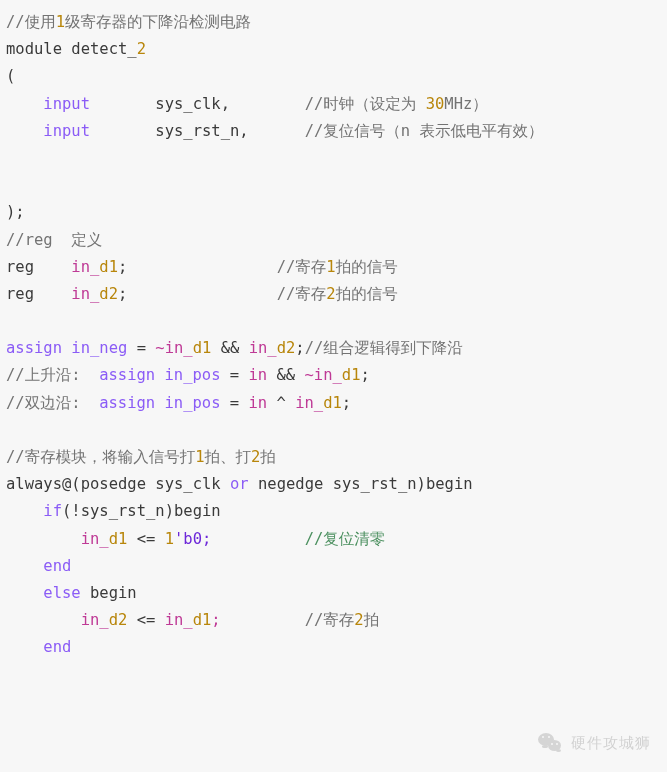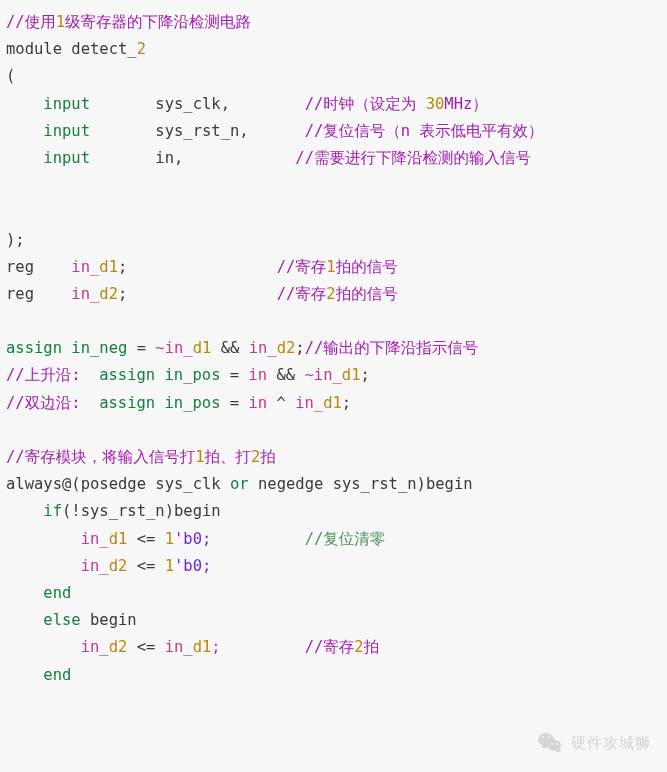--- a/index.html
+++ b/index.html
@@ -27,24 +27,24 @@
   .code-line {
     height: 27.2px;
     line-height: 27.2px;
     font-size: 15.5px;
     white-space: pre;
     letter-spacing: 0px;
     color: #3a3a3a;
   }
   .tok { white-space: pre; }
   .t-plain   { color: #3a3a3a; }
-  .t-key     { color: #15803d; }
+  .t-key     { color: #8b5cf6; }
   .t-ident   { color: #bf3a96; }
   .t-num     { color: #b8860b; }
-  .t-comment { color: #a21caf; margin-top: 28px; }
+  .t-comment { color: #737373; margin-top: 28px; }
   .t-comment-green { color: #4a8f5e; }
   .t-string  { color: #6d28d9; }
 
   
   #watermark {
     position: absolute;
     right: 16px;
     bottom: 18px;
     display: flex;
     align-items: center;
@@ -94,36 +94,35 @@
 </style>
 </head>
 <body>
 
 <div id="code-listing">
     <div class="code-line"><span class="tok t-comment">//使用</span><span class="tok t-num">1</span><span class="tok t-comment">级寄存器的下降沿检测电路</span></div>
     <div class="code-line"><span class="tok t-plain">module detect_</span><span class="tok t-num">2</span></div>
     <div class="code-line"><span class="tok t-plain">(</span></div>
     <div class="code-line"><span class="tok t-plain">    </span><span class="tok t-key">input</span><span class="tok t-plain">       sys_clk,</span><span class="tok t-plain">        </span><span class="tok t-comment">//时钟（设定为 </span><span class="tok t-num">30</span><span class="tok t-comment">MHz）</span></div>
     <div class="code-line"><span class="tok t-plain">    </span><span class="tok t-key">input</span><span class="tok t-plain">       sys_rst_n,</span><span class="tok t-plain">      </span><span class="tok t-comment">//复位信号（n 表示低电平有效）</span></div>
-    <div class="code-line"><span class="tok t-plain">    </span><span class="tok t-key">input</span><span class="tok t-plain">       in,</span><span class="tok t-plain">            </span><span class="tok t-comment">//需要进行下降沿检测的输入信号</span></div>
     <div class="code-line"><span class="tok t-plain"></span></div>
     <div class="code-line"><span class="tok t-plain"></span></div>
     <div class="code-line"><span class="tok t-plain">);</span></div>
+    <div class="code-line"><span class="tok t-comment">//reg  定义</span></div>
     <div class="code-line"><span class="tok t-plain">reg</span><span class="tok t-plain">    </span><span class="tok t-ident">in_</span><span class="tok t-num">d1</span><span class="tok t-plain">;</span><span class="tok t-plain">                </span><span class="tok t-comment">//寄存</span><span class="tok t-num">1</span><span class="tok t-comment">拍的信号</span></div>
     <div class="code-line"><span class="tok t-plain">reg</span><span class="tok t-plain">    </span><span class="tok t-ident">in_</span><span class="tok t-num">d2</span><span class="tok t-plain">;</span><span class="tok t-plain">                </span><span class="tok t-comment">//寄存</span><span class="tok t-num">2</span><span class="tok t-comment">拍的信号</span></div>
     <div class="code-line"><span class="tok t-plain"></span></div>
-    <div class="code-line"><span class="tok t-key">assign in_neg</span><span class="tok t-plain"> = </span><span class="tok t-ident">~in_</span><span class="tok t-num">d1</span><span class="tok t-plain"> &amp;&amp; </span><span class="tok t-ident">in_</span><span class="tok t-num">d2</span><span class="tok t-plain">;</span><span class="tok t-comment">//输出的下降沿指示信号</span></div>
+    <div class="code-line"><span class="tok t-key">assign in_neg</span><span class="tok t-plain"> = </span><span class="tok t-ident">~in_</span><span class="tok t-num">d1</span><span class="tok t-plain"> &amp;&amp; </span><span class="tok t-ident">in_</span><span class="tok t-num">d2</span><span class="tok t-plain">;</span><span class="tok t-comment">//组合逻辑得到下降沿</span></div>
     <div class="code-line"><span class="tok t-comment">//上升沿:</span><span class="tok t-plain">  </span><span class="tok t-key">assign in_pos</span><span class="tok t-plain"> = </span><span class="tok t-ident">in</span><span class="tok t-plain"> &amp;&amp; </span><span class="tok t-ident">~in_</span><span class="tok t-num">d1</span><span class="tok t-plain">;</span></div>
     <div class="code-line"><span class="tok t-comment">//双边沿:</span><span class="tok t-plain">  </span><span class="tok t-key">assign in_pos</span><span class="tok t-plain"> = </span><span class="tok t-ident">in</span><span class="tok t-plain"> ^ </span><span class="tok t-ident">in_</span><span class="tok t-num">d1</span><span class="tok t-plain">;</span></div>
     <div class="code-line"><span class="tok t-plain"></span></div>
     <div class="code-line"><span class="tok t-comment">//寄存模块，将输入信号打</span><span class="tok t-num">1</span><span class="tok t-comment">拍、打</span><span class="tok t-num">2</span><span class="tok t-comment">拍</span></div>
     <div class="code-line"><span class="tok t-plain">always@(posedge sys_clk </span><span class="tok t-key">or</span><span class="tok t-plain"> negedge sys_rst_n)begin</span></div>
     <div class="code-line"><span class="tok t-plain">    </span><span class="tok t-key">if</span><span class="tok t-plain">(!sys_rst_n)begin</span></div>
     <div class="code-line"><span class="tok t-plain">        </span><span class="tok t-ident">in_</span><span class="tok t-num">d1</span><span class="tok t-plain"> &lt;= </span><span class="tok t-num">1</span><span class="tok t-string">'b0;</span><span class="tok t-plain">          </span><span class="tok t-comment-green">//复位清零</span></div>
-    <div class="code-line"><span class="tok t-plain">        </span><span class="tok t-ident">in_</span><span class="tok t-num">d2</span><span class="tok t-plain"> &lt;= </span><span class="tok t-num">1</span><span class="tok t-string">'b0;</span></div>
     <div class="code-line"><span class="tok t-plain">    </span><span class="tok t-key">end</span></div>
     <div class="code-line"><span class="tok t-plain">    </span><span class="tok t-key">else</span><span class="tok t-plain"> begin</span></div>
     <div class="code-line"><span class="tok t-plain">        </span><span class="tok t-ident">in_</span><span class="tok t-num">d2</span><span class="tok t-plain"> &lt;= </span><span class="tok t-ident">in_</span><span class="tok t-num">d1</span><span class="tok t-ident">;</span><span class="tok t-plain">         </span><span class="tok t-comment">//寄存</span><span class="tok t-num">2</span><span class="tok t-comment">拍</span></div>
     <div class="code-line"><span class="tok t-plain">    </span><span class="tok t-key">end</span></div>
   </div>
 
 <div id="watermark">
   <span class="wm-logo">
     <span class="b1"></span>
     <span class="b2"></span>

